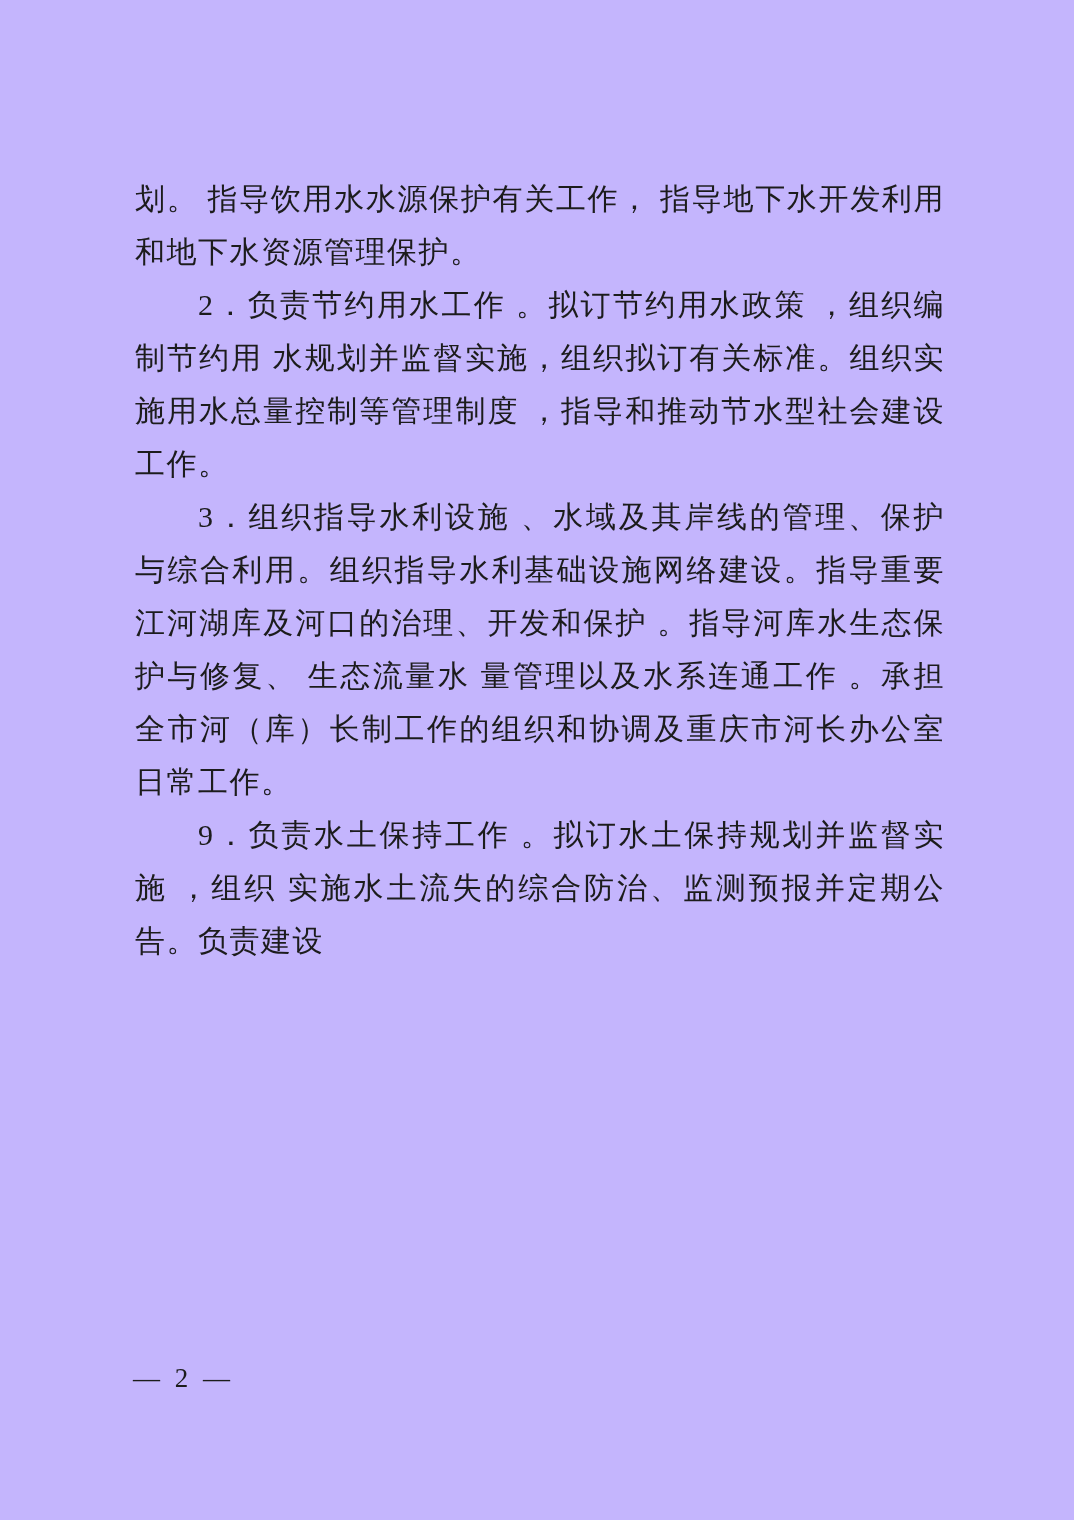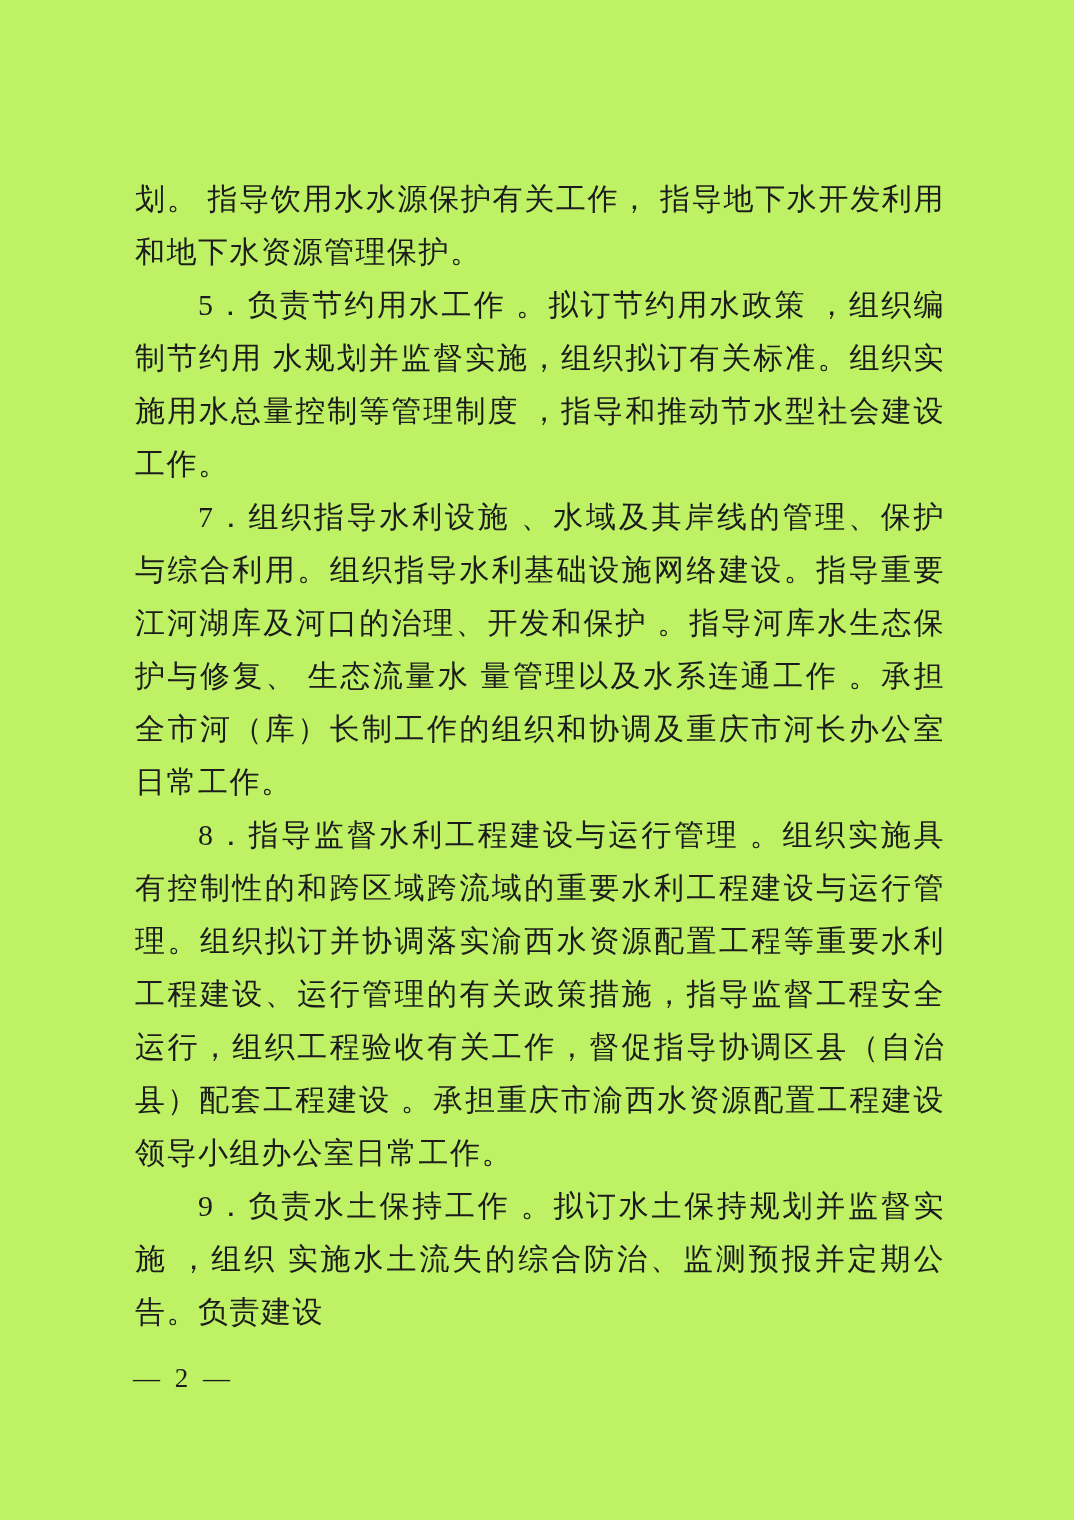--- a/index.html
+++ b/index.html
@@ -4,21 +4,21 @@
 <style>
   html, body {
     margin: 0;
     padding: 0;
     background: #ffffff;
   }
   .page {
     position: relative;
     width: 1074px;
     height: 1520px;
-    background: #bef264;
+    background: #c4b5fd;
     overflow: hidden;
     font-family: "Liberation Serif", "DejaVu Serif", serif;
     color: #1c1c1c;
   }
   .text-block {
     position: absolute;
     left: 135px;
     top: 172px;
     width: 810px;
     font-size: 30px;
@@ -43,21 +43,20 @@
     color: #1c1c1c;
   }
 </style>
 </head>
 <body>
 
 <div class="page">
 
   <div class="text-block">
     <p>划。 指导饮用水水源保护有关工作， 指导地下水开发利用和地下水资源管理保护。</p>
-    <p class="indent">5．负责节约用水工作 。拟订节约用水政策 ，组织编制节约用 水规划并监督实施，组织拟订有关标准。组织实施用水总量控制等管理制度 ，指导和推动节水型社会建设工作。</p>
-    <p class="indent">7．组织指导水利设施 、水域及其岸线的管理、保护与综合利用。组织指导水利基础设施网络建设。指导重要江河湖库及河口的治理、开发和保护 。指导河库水生态保护与修复、 生态流量水 量管理以及水系连通工作 。承担全市河（库）长制工作的组织和协调及重庆市河长办公室日常工作。</p>
-    <p class="indent">8．指导监督水利工程建设与运行管理 。组织实施具有控制性的和跨区域跨流域的重要水利工程建设与运行管理。组织拟订并协调落实渝西水资源配置工程等重要水利工程建设、运行管理的有关政策措施，指导监督工程安全运行，组织工程验收有关工作，督促指导协调区县（自治县）配套工程建设 。承担重庆市渝西水资源配置工程建设领导小组办公室日常工作。</p>
+    <p class="indent">2．负责节约用水工作 。拟订节约用水政策 ，组织编制节约用 水规划并监督实施，组织拟订有关标准。组织实施用水总量控制等管理制度 ，指导和推动节水型社会建设工作。</p>
+    <p class="indent">3．组织指导水利设施 、水域及其岸线的管理、保护与综合利用。组织指导水利基础设施网络建设。指导重要江河湖库及河口的治理、开发和保护 。指导河库水生态保护与修复、 生态流量水 量管理以及水系连通工作 。承担全市河（库）长制工作的组织和协调及重庆市河长办公室日常工作。</p>
     <p class="indent">9．负责水土保持工作 。拟订水土保持规划并监督实施 ，组织 实施水土流失的综合防治、监测预报并定期公告。负责建设</p>
   </div>
 
   <div class="page-footer">— 2 —</div>
 
 </div>
 
 </body></html>

